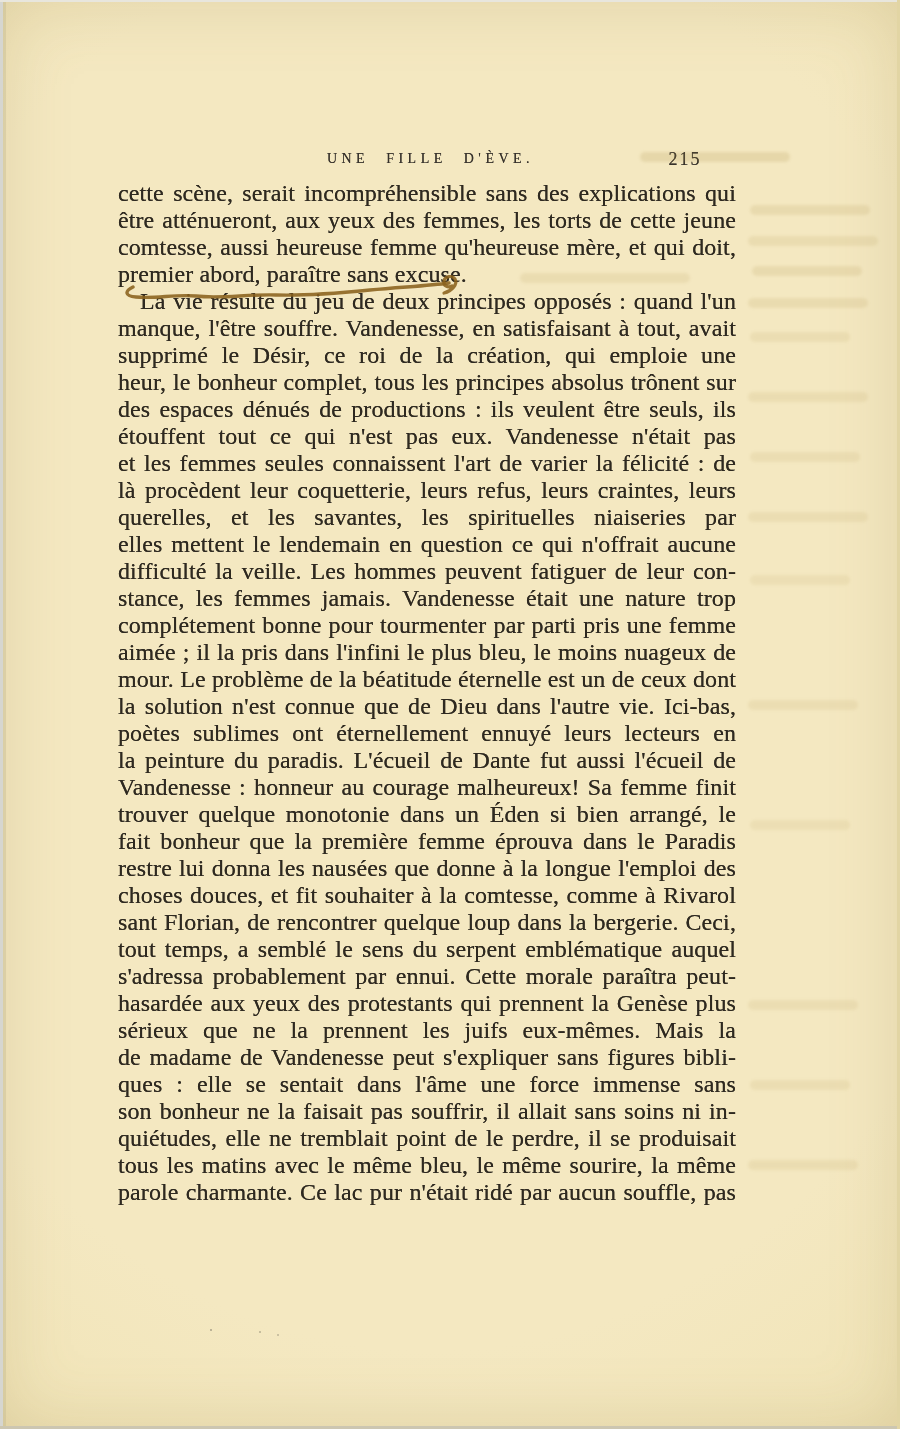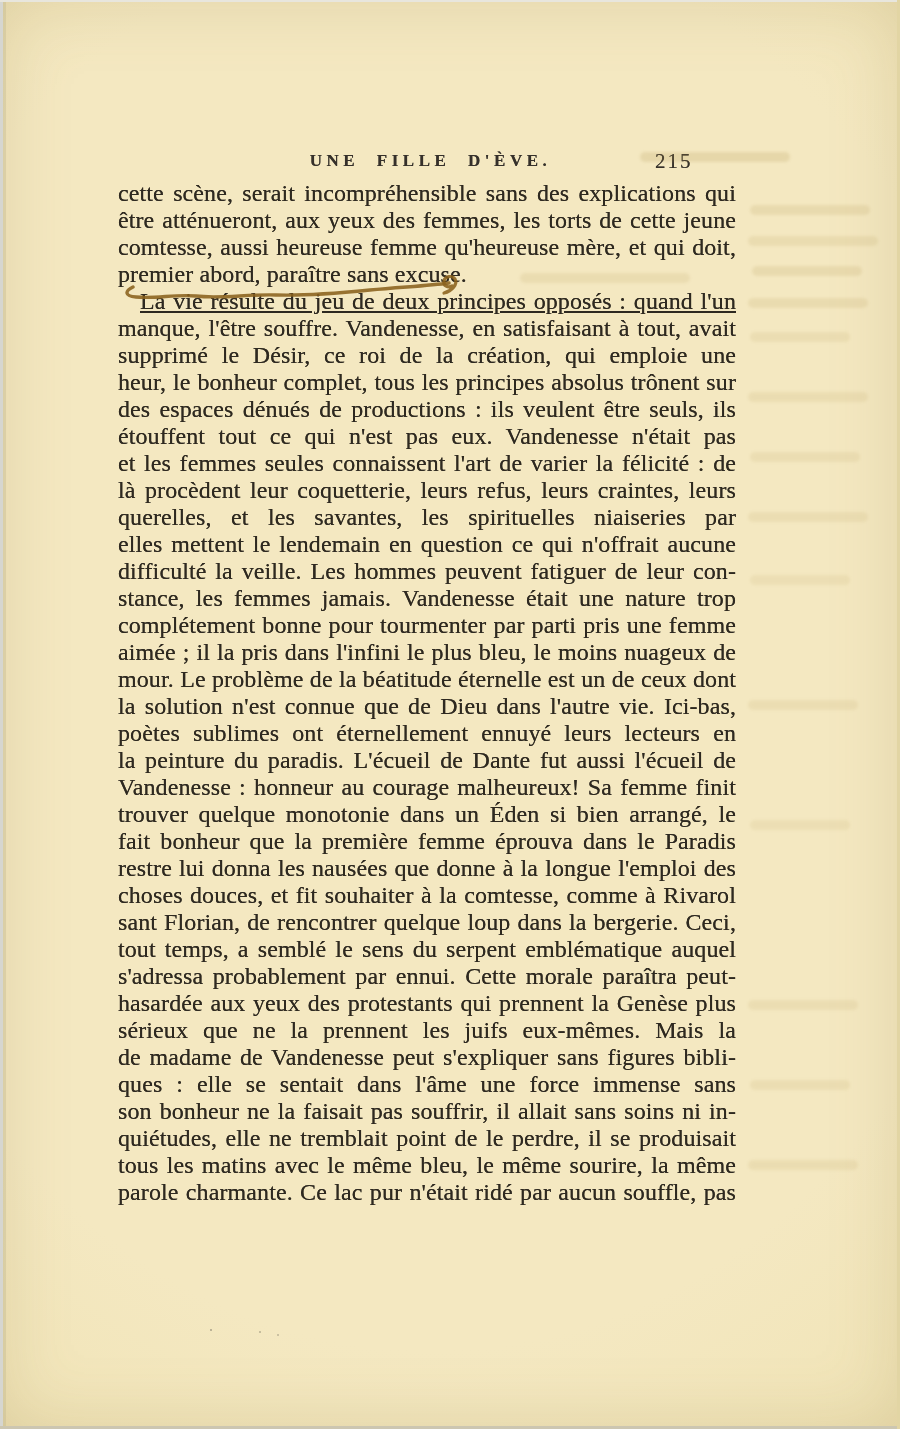--- a/index.html
+++ b/index.html
@@ -18,42 +18,43 @@
   .edge{position:absolute;}
   .edge-left{left:0;top:0;width:3px;height:1429px;background:#d6d6d0;}
   .edge-left2{left:3px;top:0;width:3px;height:1429px;background:rgba(190,180,140,.35);}
   .edge-top{left:0;top:0;width:900px;height:2px;background:#e8e6dd;}
   .edge-bottom{left:0;top:1426px;width:900px;height:3px;background:#ccc6b1;}
   .edge-right{left:897px;top:0;width:3px;height:1429px;background:#e2d5a4;}
 
   .header-row{position:absolute;top:151px;left:118px;width:617px;height:24px;}
   .running-title{
     position:absolute;left:8px;right:0;text-align:center;
-    font-size:17px;font-weight:700;letter-spacing:4.5px;word-spacing:9px;
+    font-size:14px;font-weight:400;letter-spacing:4.5px;word-spacing:9px;
     color:#35302a;text-shadow:0 0 .4px rgba(53,48,42,.7);
   }
   .page-number{
     position:absolute;left:537px;top:-2px;width:60px;
-    font-size:21px;color:#35302a;letter-spacing:2px;
+    font-size:18px;color:#35302a;letter-spacing:2px;
     text-shadow:0 0 .4px rgba(53,48,42,.7);
+    text-align:center;
   }
 
   .page-text{
     position:absolute;top:180px;left:118px;width:618px;
     font-size:24px;line-height:27px;color:#2e2920;
     text-shadow:0 0 .45px rgba(46,41,32,.85);
     letter-spacing:.1px;
   }
   .text-line{
     height:27px;white-space:nowrap;
     text-align:justify;text-align-last:justify;
     text-justify:inter-word;white-space:normal;overflow:hidden;
   }
   .text-line.para-end{text-align-last:left;}
-  .text-line.indent{padding-left:22px;text-decoration:underline;}
+  .text-line.indent{padding-left:22px;}
 
   .pen-svg{position:absolute;left:100px;top:245px;pointer-events:none;}
 
   .ghost{
     position:absolute;height:10px;border-radius:5px;
     background:#b0954f;filter:blur(1.6px);
   }
   .speck{position:absolute;border-radius:50%;background:#6f6a5c;}
 </style>
 </head>

